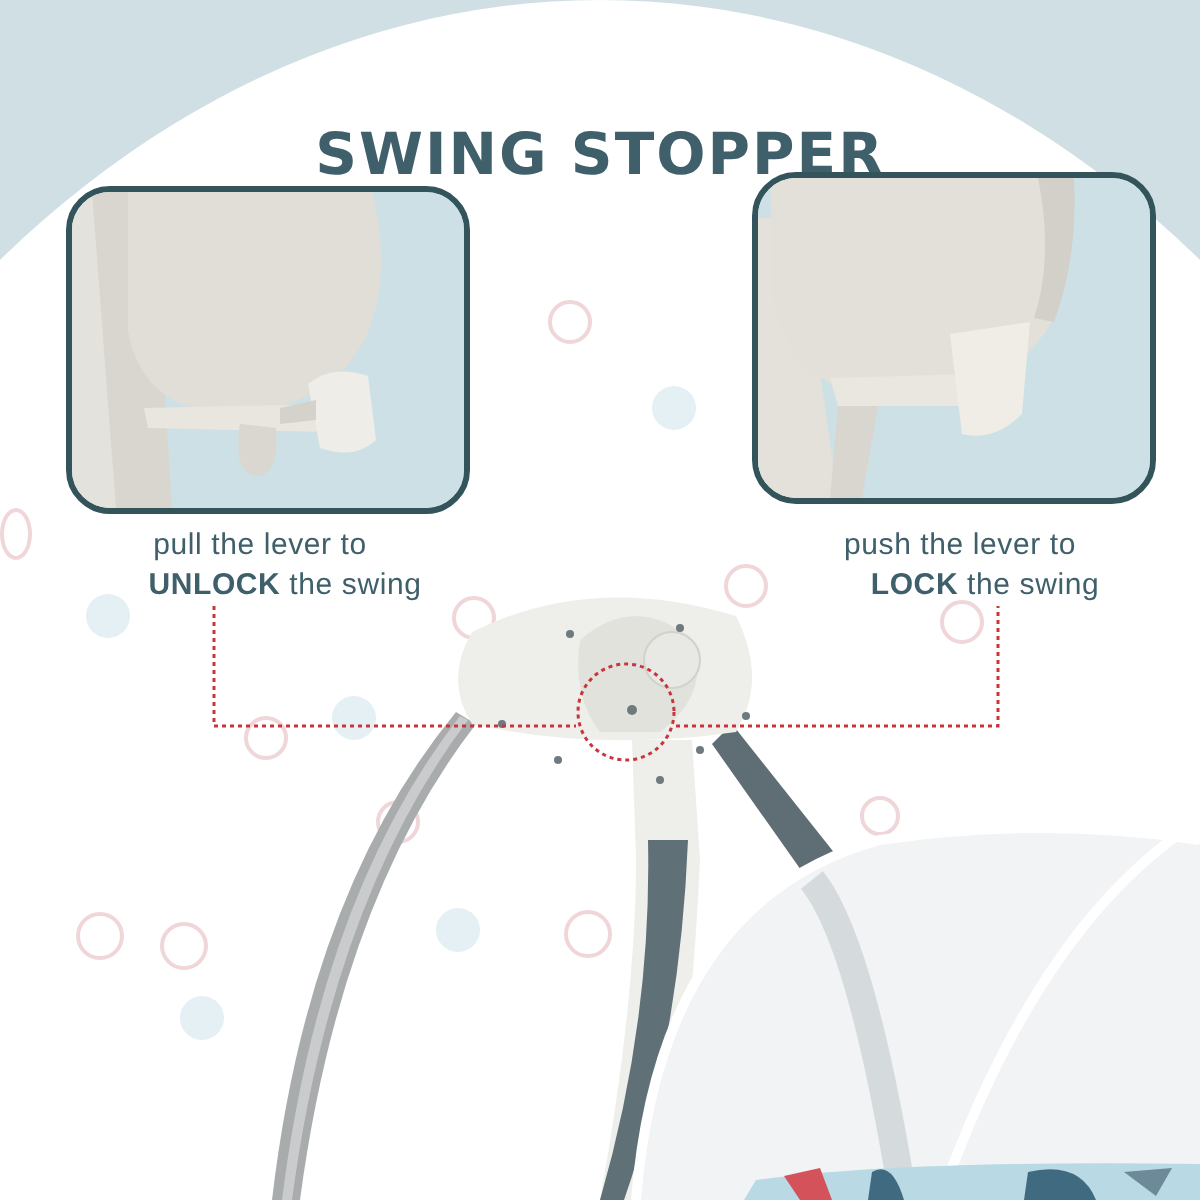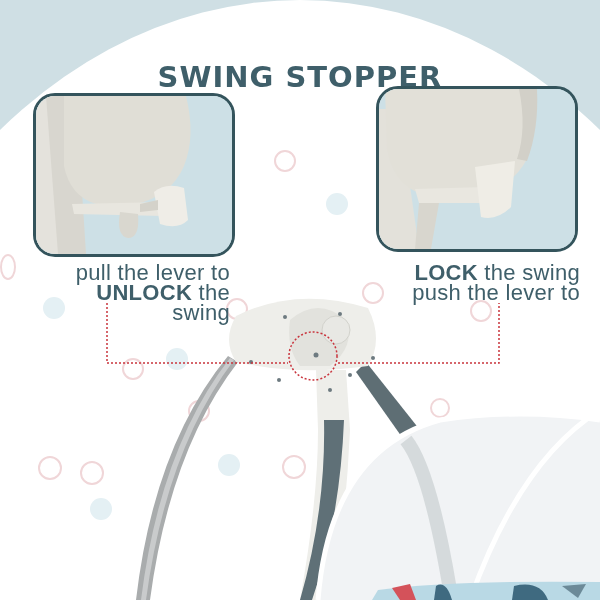--- a/index.html
+++ b/index.html
@@ -4,21 +4,21 @@
   <style>
     html, body { margin: 0; padding: 0; }
     body { width: 600px; height: 600px; overflow: hidden; background: #ffffff; font-family: "Liberation Sans", "DejaVu Sans", sans-serif; }
     .canvas { position: relative; width: 600px; height: 600px; overflow: hidden; background: #cfdfe4; }
     .arc { position: absolute; left: -200px; top: 0; width: 1000px; height: 1300px; border-radius: 50%; background: #ffffff; }
     .title { position: absolute; left: 0; top: 24px; width: 600px; text-align: center; font-family: "DejaVu Sans", sans-serif; font-weight: bold; font-size: 29px; letter-spacing: 1px; color: #3f5f6a; margin-top: 36px; }
     .dot { position: absolute; border-radius: 50%; }
     .ring { border: 2px solid #f0d6d8; background: transparent; }
     .fill { background: #e4f0f4; }
     .photo { position: absolute; border: 3px solid #34545c; border-radius: 22px; overflow: hidden; background: #cde0e6; }
-    .caption { position: absolute; text-align: right; color: #3f5f6a; font-size: 22px; line-height: 20px; letter-spacing: 0.3px; }
+    .caption { position: absolute; text-align: center; color: #3f5f6a; font-size: 15px; line-height: 20px; letter-spacing: 0.3px; }
     .caption b { font-weight: bold; margin-left: 25px; }
     svg { display: block; }
   </style>
 </head>
 <body>
 
 <div class="canvas">
   <div class="arc"></div>
 
   <div class="dot ring" style="left:274px;top:150px;width:18px;height:18px;"></div>
@@ -63,22 +63,22 @@
       <path d="M96 78 L136 72 L132 118 Q118 132 102 128 Z" fill="#efede6"></path>
       <path d="M40 114 L60 114 L52 160 L36 160 Z" fill="#d8d6ce"></path>
     </svg>
   </div>
 
   <div class="caption" style="left:30px;top:263px;width:200px;">
     <div>pull the lever to</div>
     <div><b>UNLOCK</b><span> the swing</span></div>
   </div>
   <div class="caption" style="left:380px;top:263px;width:200px;">
+    <div>push the lever to</div>
     <div><b>LOCK</b><span> the swing</span></div>
-    <div>push the lever to</div>
   </div>
 
   <svg style="position:absolute;left:0;top:0;" width="600" height="600" viewBox="0 0 600 600">
 
     <path d="M238 362 Q170 450 150 600 L136 600 Q154 446 228 356 Z" fill="#a9acad"></path>
     <path d="M234 360 Q166 450 146 600 L141 600 Q160 448 230 358 Z" fill="#c9cbcc"></path>
 
     <path d="M366 362 L420 430 L404 440 L356 372 Z" fill="#5e6e74"></path>
 
     <path d="M316 370 L346 370 L350 430 Q346 520 332 600 L300 600 Q318 500 318 430 Z" fill="#eeeeea"></path>

